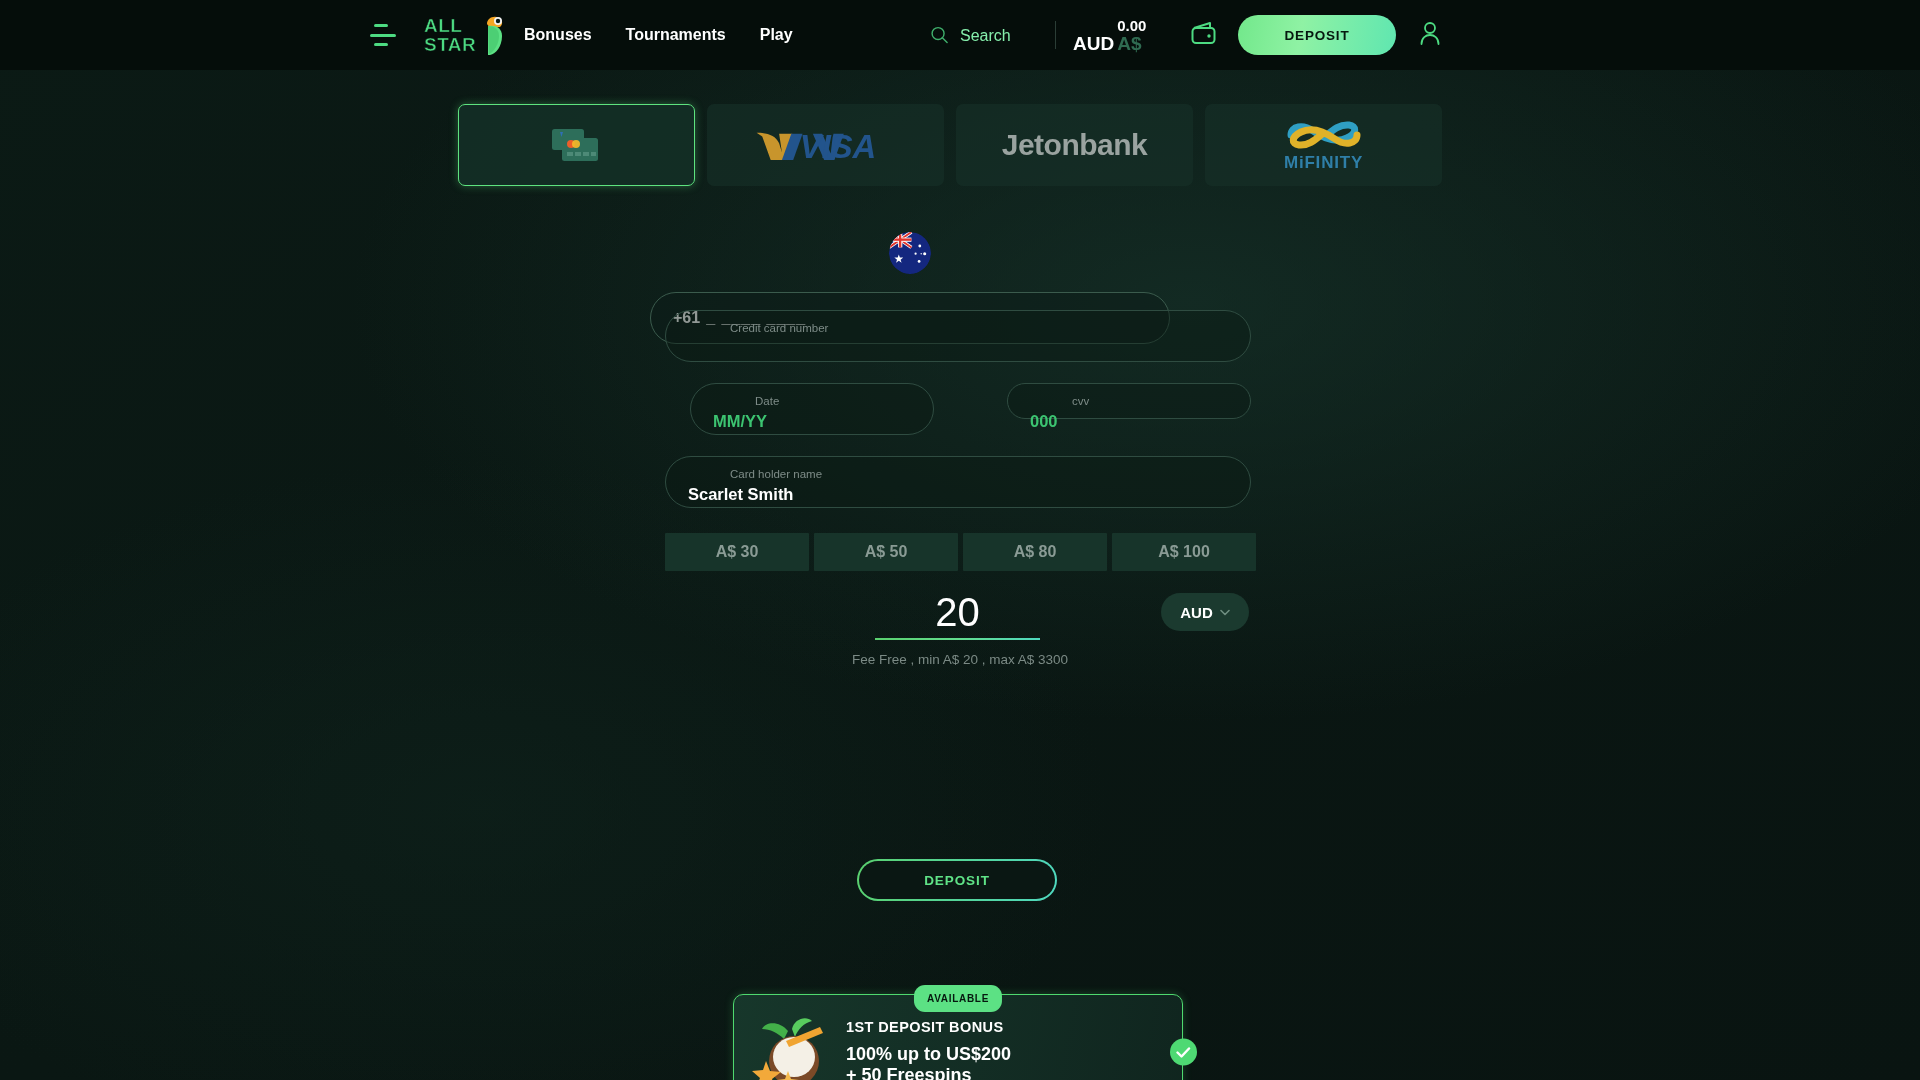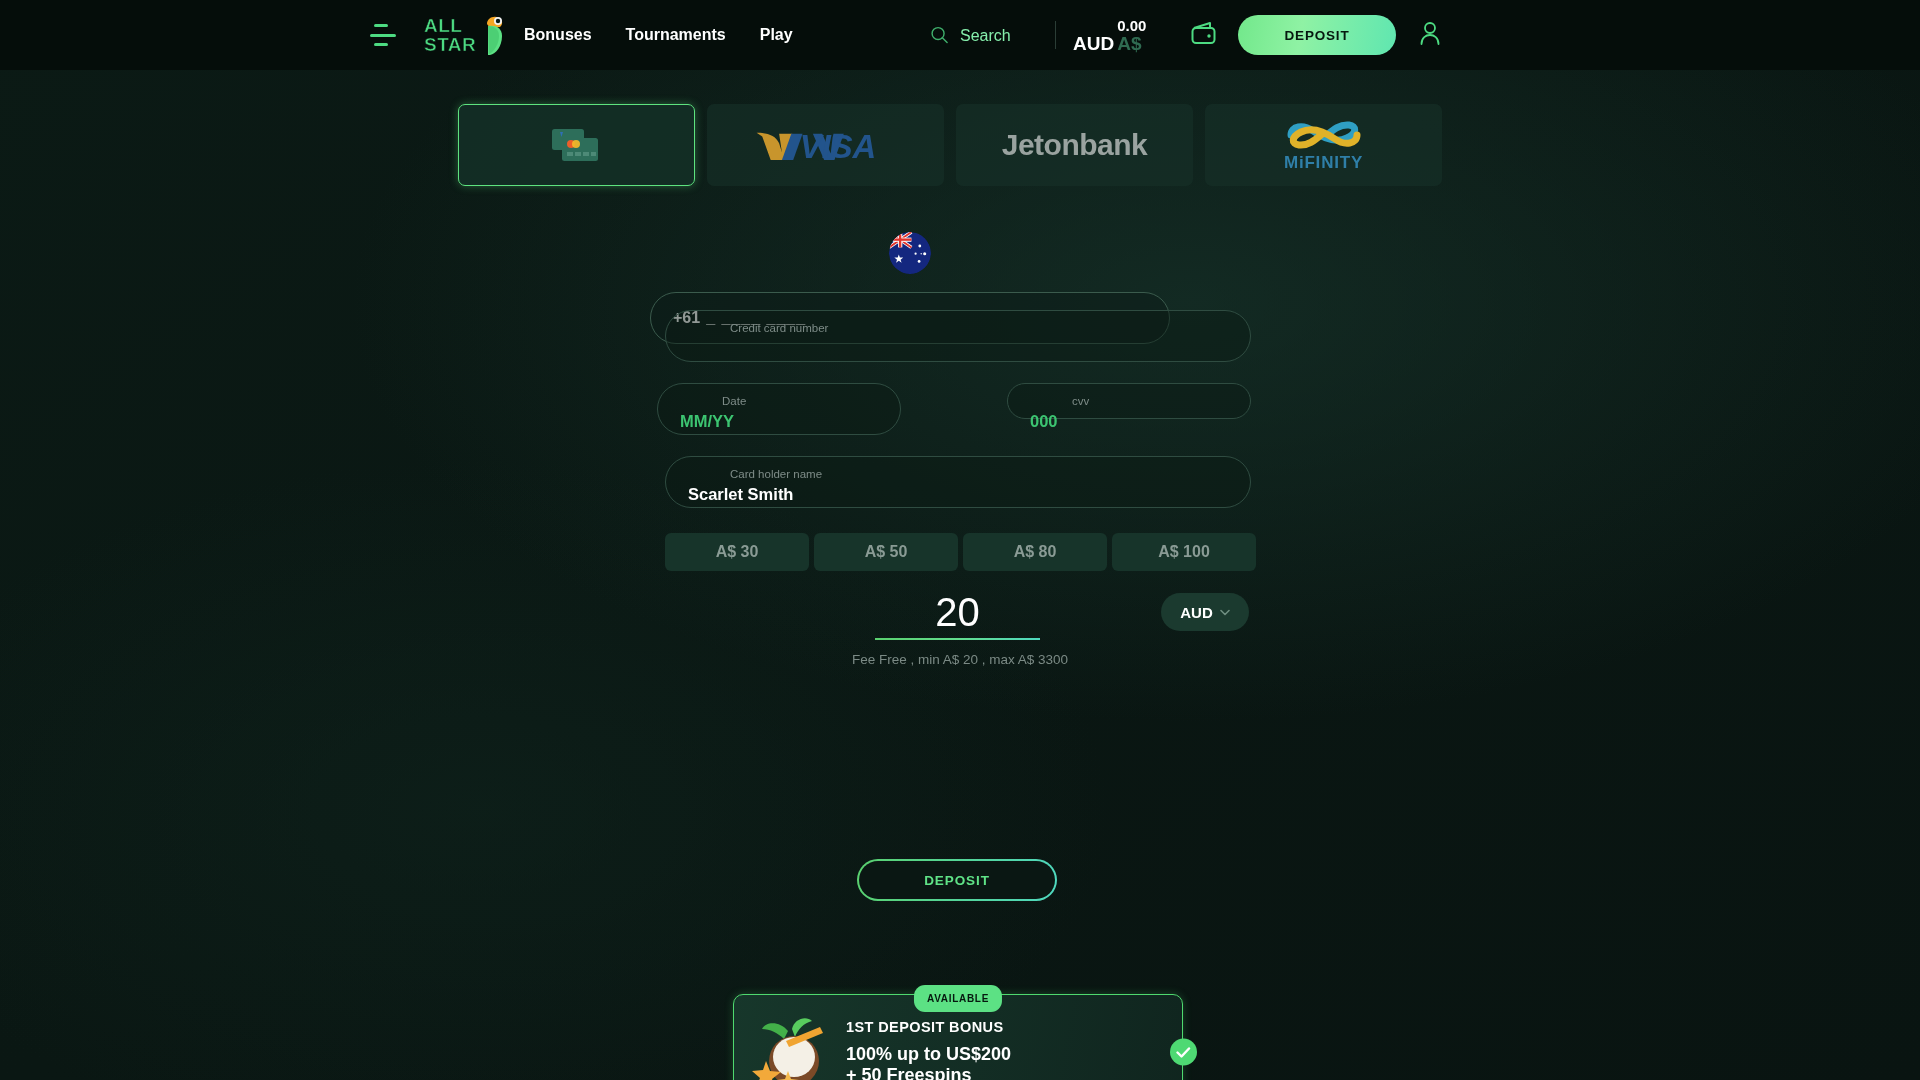--- a/index.html
+++ b/index.html
@@ -138,30 +138,30 @@
     border: 1px solid #2f4c41; border-radius: 26px;
     background: rgba(11,26,21,0.45);
     padding: 11px 22px 0 22px; cursor: text;
   }
   .field .lbl { color: #7e8c88; font-size: 11.5px; line-height: 13px; margin-left: 42px; }
   .field .val { font-size: 16.5px; font-weight: 800; line-height: 26px; }
   .val.green { color: #3cc471; }
   .val.white { color: #ffffff; }
 
   #f-card  { top: 78px;  left: 665px; width: 586px; height: 52px; }
-  #f-date  { top: 151px; left: 657px; width: 244px; height: 52px; }
+  #f-date  { top: 151px; left: 690px; width: 244px; height: 52px; }
   #f-cvv   { top: 151px; left: 1007px; width: 244px; height: 36px; }
   #f-name  { top: 224px; left: 665px; width: 586px; height: 52px; }
 
   .chips {
     position: absolute; top: 301px; left: 665px;
     display: flex; gap: 5px;
   }
   .chip {
-    width: 144px; height: 38px; border-radius: 6px;
+    width: 144px; height: 38px; border-radius: 1px;
     background: #17342a; border: none;
     color: #8a9b95; font-size: 16px; font-weight: 700;
     display:flex; align-items:center; justify-content:center; cursor:pointer;
     font-family: "Liberation Sans", sans-serif;
   }
 
   .amount-wrap { position: absolute; top: 356px; left: 0; width: 1920px; }
   .amount-field {
     position: absolute; left: 875px; width: 165px;
     text-align: center; cursor: text;

